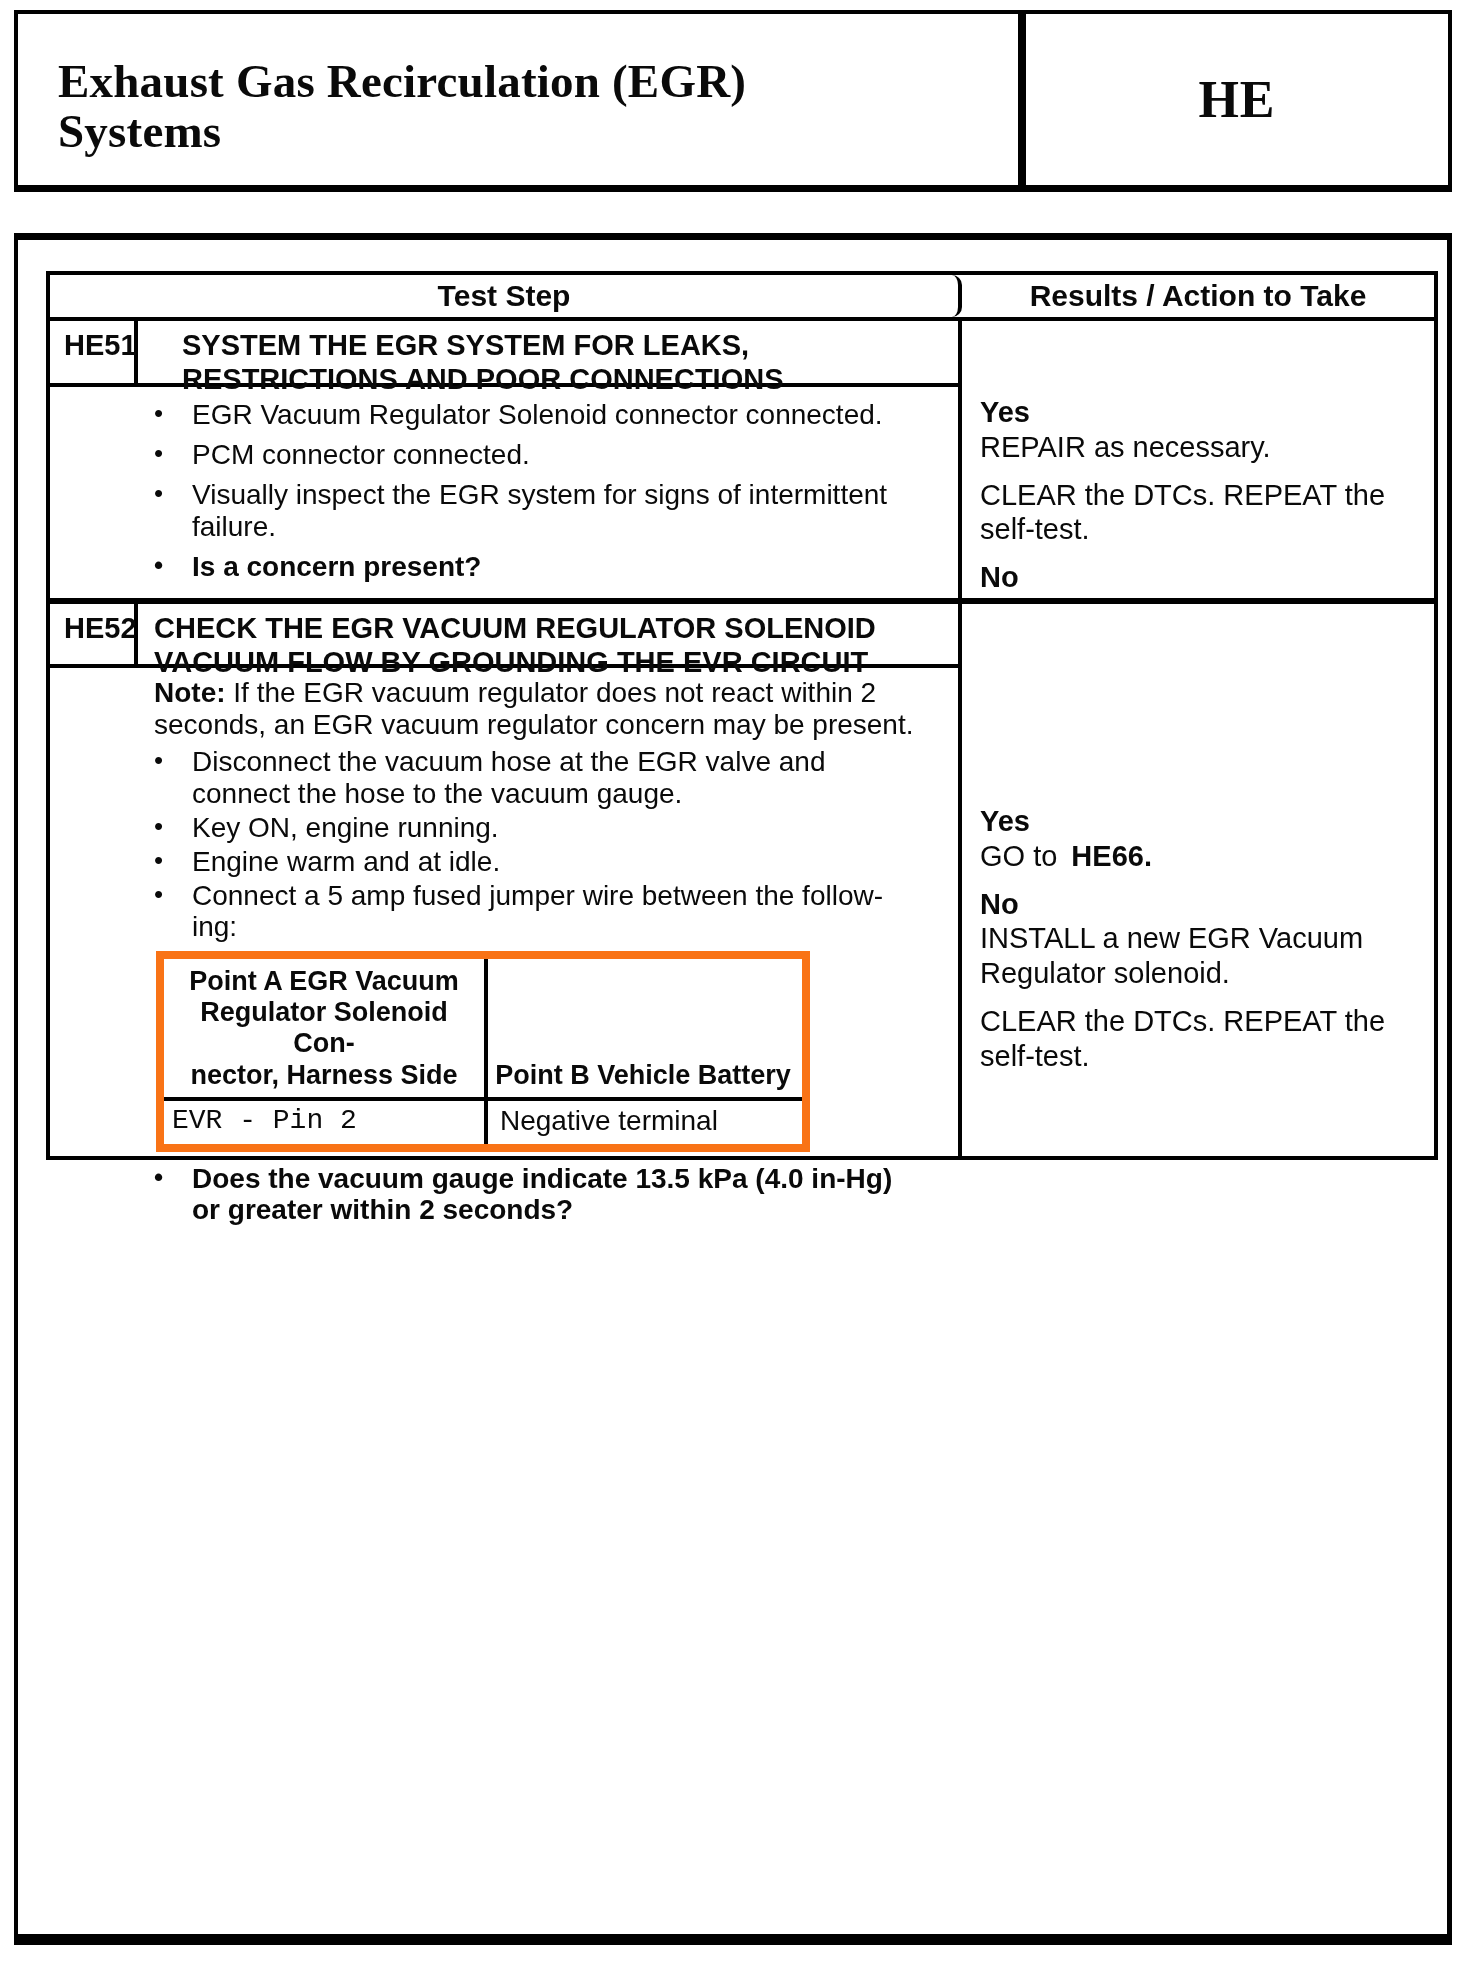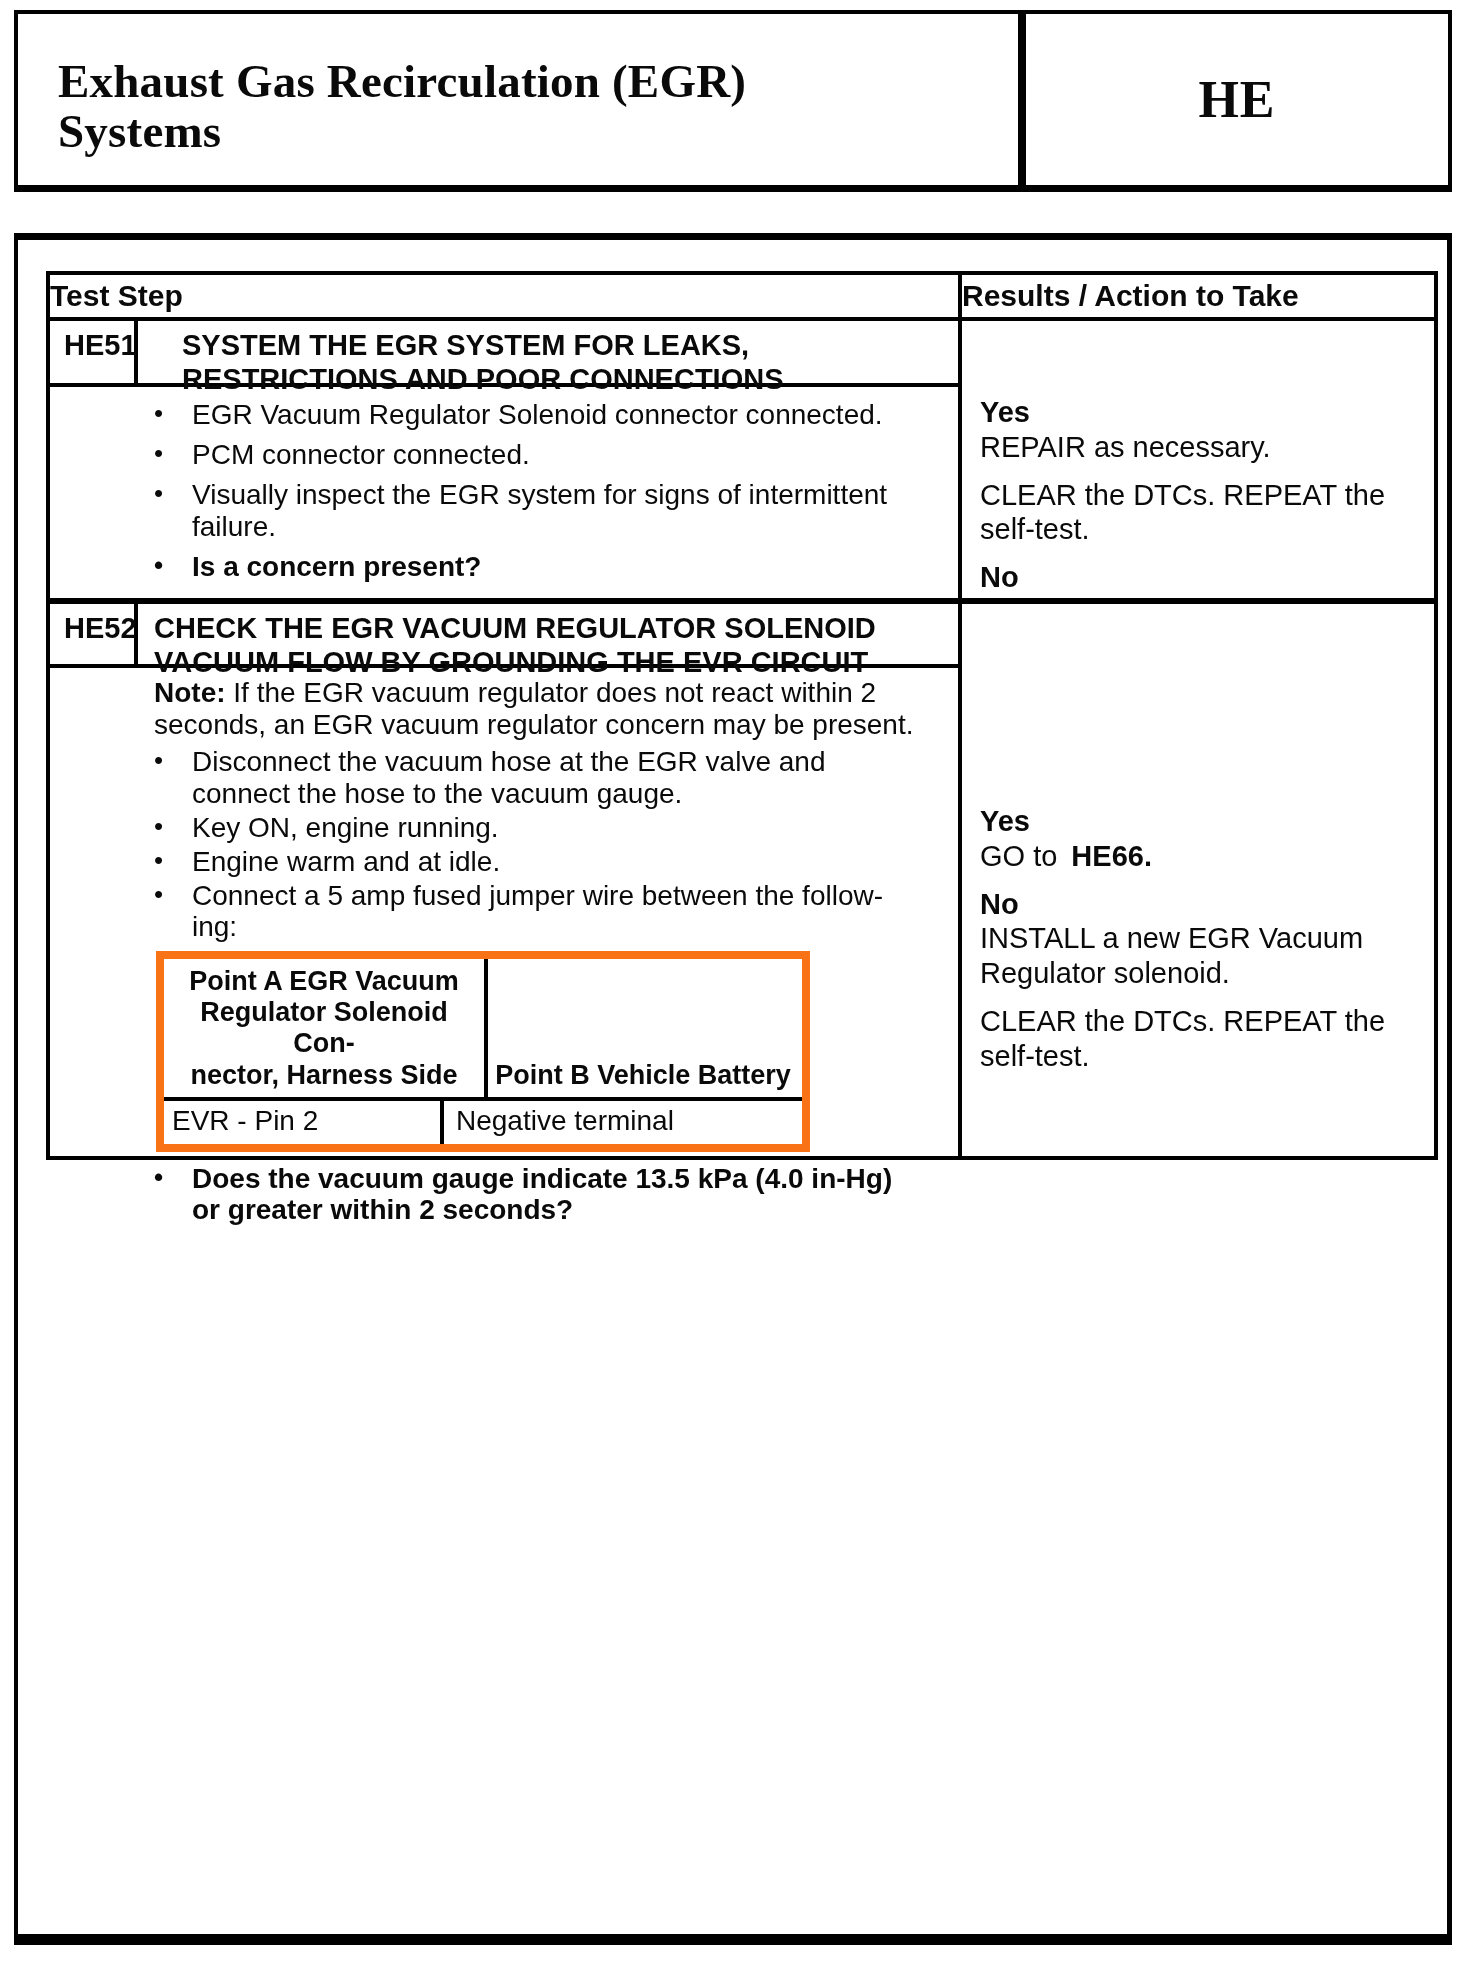--- a/index.html
+++ b/index.html
@@ -62,21 +62,21 @@
     width: 1392px;
     border: 4px solid #000;
     background: #fff;
   }
   .t-row { display: flex; width: 100%; }
   .col-left  { width: 912px; border-right: 4px solid #000; }
   .col-right { flex: 1; }
 
   .head-row { border-bottom: 4px solid #000; height: 46px; }
   .head-row .col-left, .head-row .col-right {
-    display: flex; align-items: center; 
+    display: flex; align-items: center; justify-content: center; border-radius: 10px;
   }
   .col-head {
     font-weight: bold; font-size: 30px;
   }
 
   .test-row { }
   .row-he51 { height: 283px; border-bottom: 6px solid #000; }
   .row-he52 { height: 552px; }
 
   .test-head {
@@ -127,23 +127,23 @@
     padding: 7px 6px 6px 6px;
   }
   .jt-head-b {
     flex: 1;
     font-weight: bold; font-size: 27px;
     display: flex; align-items: flex-end; justify-content: center;
     padding: 6px 10px 6px 6px;
   }
   .jt-data { display: flex; }
   .jt-data-a {
-    width: 280px; flex: none;
+    width: 324px; flex: none;
     border-right: 4px solid #000;
-    font-size: 28px; padding: 4px 6px 7px 8px;
+    font-size: 28px; padding: 4px 6px 7px 8px; font-family: Liberation Mono, monospace;
   }
   .jt-data-b {
     flex: 1; font-size: 28px; padding: 4px 6px 7px 12px;
   }
 
   .question { margin-top: 11px; font-weight: bold; }
 
   
   .results-cell { font-size: 29px; line-height: 1.2; padding: 0 14px 0 18px; }
   .row-he51 .results-cell { padding-top: 74px; }

